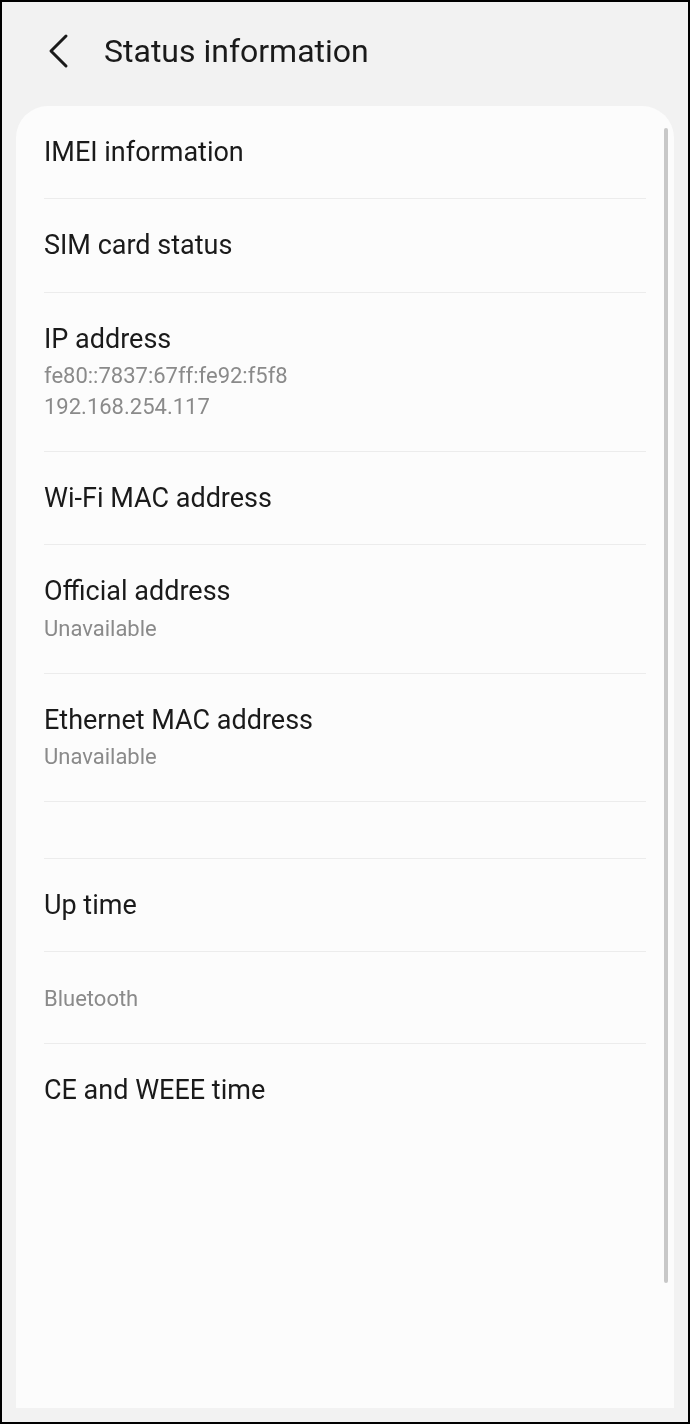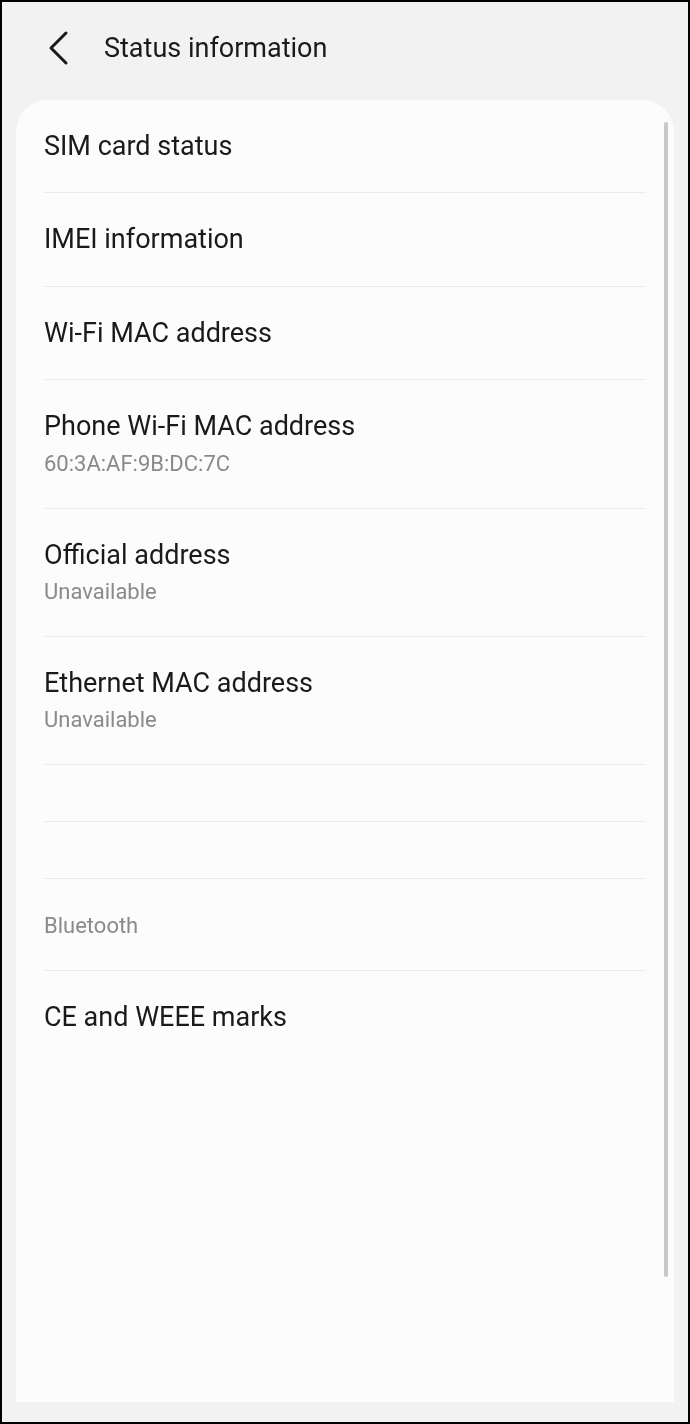--- a/index.html
+++ b/index.html
@@ -20,21 +20,21 @@
     }
     .back-btn {
       width: 32px;
       height: 32px;
       display: flex;
       align-items: center;
       justify-content: center;
       cursor: pointer;
     }
     .title {
-      font-size: 27px;
+      font-size: 32px;
       color: #1a1a1a;
       font-weight: 400;
     }
     .card {
       background: #fcfcfc;
       border-radius: 32px 32px 0 0;
       margin: 0 14px;
       height: calc(100% - 118px);
       position: relative;
       overflow: hidden;
@@ -82,55 +82,57 @@
     </svg>
   </div>
   <div class="title">Status information</div>
 </div>
 
 <div class="card">
   <div class="scroll-indicator"></div>
   <div class="list">
 
     <div class="item">
+      <div class="item-title">IMEI information</div>
+    </div>
+
+    <div class="item">
       <div class="item-title">SIM card status</div>
     </div>
 
     <div class="item">
-      <div class="item-title">IMEI information</div>
+      <div class="item-title">IP address</div>
+      <div class="item-value">fe80::7837:67ff:fe92:f5f8
+192.168.254.117</div>
     </div>
-
 
     <div class="item">
       <div class="item-title">Wi-Fi MAC address</div>
     </div>
 
-    <div class="item">
-      <div class="item-title">Phone Wi-Fi MAC address</div>
-      <div class="item-value">60:3A:AF:9B:DC:7C</div>
-    </div>
 
     <div class="item">
       <div class="item-title">Official address</div>
       <div class="item-value">Unavailable</div>
     </div>
 
     <div class="item">
       <div class="item-title">Ethernet MAC address</div>
       <div class="item-value">Unavailable</div>
     </div>
 
     <div class="item">
     </div>
 
     <div class="item">
+      <div class="item-title">Up time</div>
     </div>
 
     <div class="item">
       <div class="item-value">Bluetooth</div>
     </div>
 
     <div class="item">
-      <div class="item-title">CE and WEEE marks</div>
+      <div class="item-title">CE and WEEE time</div>
     </div>
 
   </div>
 </div>
 
 </body></html>

